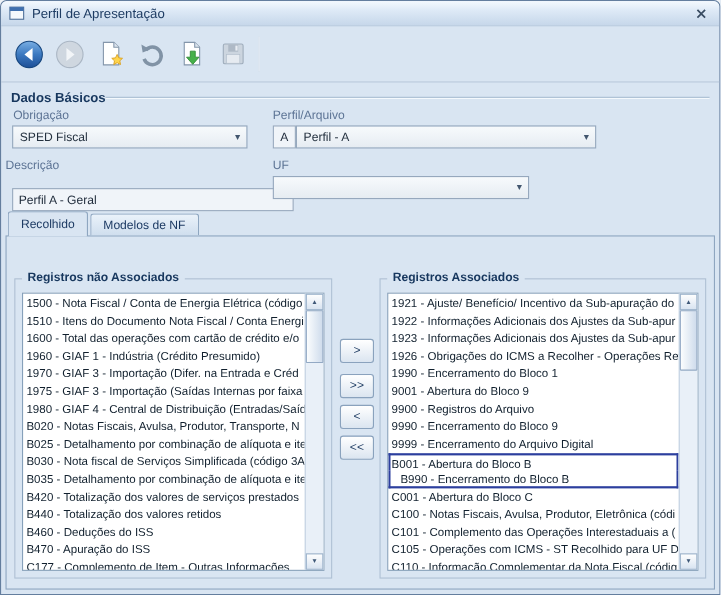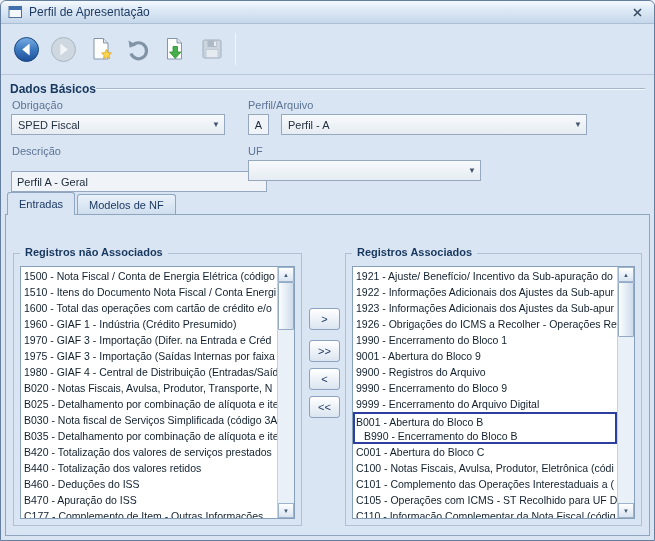--- a/index.html
+++ b/index.html
@@ -165,36 +165,36 @@
   </div>
 
   <span class="form-label" style="left:11px; top:98px;">Obrigação</span>
   <div class="combo" style="left:10px; top:113px; width:214px;">
     <span class="combo-value">SPED Fiscal</span>
     <span class="combo-arrow">▼</span>
   </div>
 
   <span class="form-label" style="left:247px; top:98px;">Perfil/Arquivo</span>
   <input class="textbox prefix-box" style="left: 247px; top: 113px; width: 21px;" value="A">
-  <div class="combo" style="left:268px; top:113px; width:306px;margin-left:12px;">
+  <div class="combo" style="left:268px; top:113px; width:273px;">
     <span class="combo-value">Perfil - A</span>
     <span class="combo-arrow">▼</span>
   </div>
 
-  <span class="form-label" style="left:11px; top:144px;">Descrição</span>
+  <span class="form-label" style="left:4px; top:144px;">Descrição</span>
   <input class="textbox" style="left: 10px; top: 170px; width: 256px;" value="Perfil A - Geral">
 
   <span class="form-label" style="left:247px; top:144px;">UF</span>
   <div class="combo" style="left:247px; top:159px; width:233px;">
     <span class="combo-value"></span>
     <span class="combo-arrow">▼</span>
   </div>
 
   <div class="tabstrip">
-    <span class="tab selected">Entradas</span>
+    <span class="tab selected">Recolhido</span>
     <span class="tab">Modelos de NF</span>
   </div>
 
   <div class="tab-panel">
 
     <div class="groupbox gb-left">
       <span class="gb-title">Registros não Associados</span>
       <div class="listbox">
         <div class="list-items">
             <div class="list-item">1500 - Nota Fiscal / Conta de Energia Elétrica (código</div>

